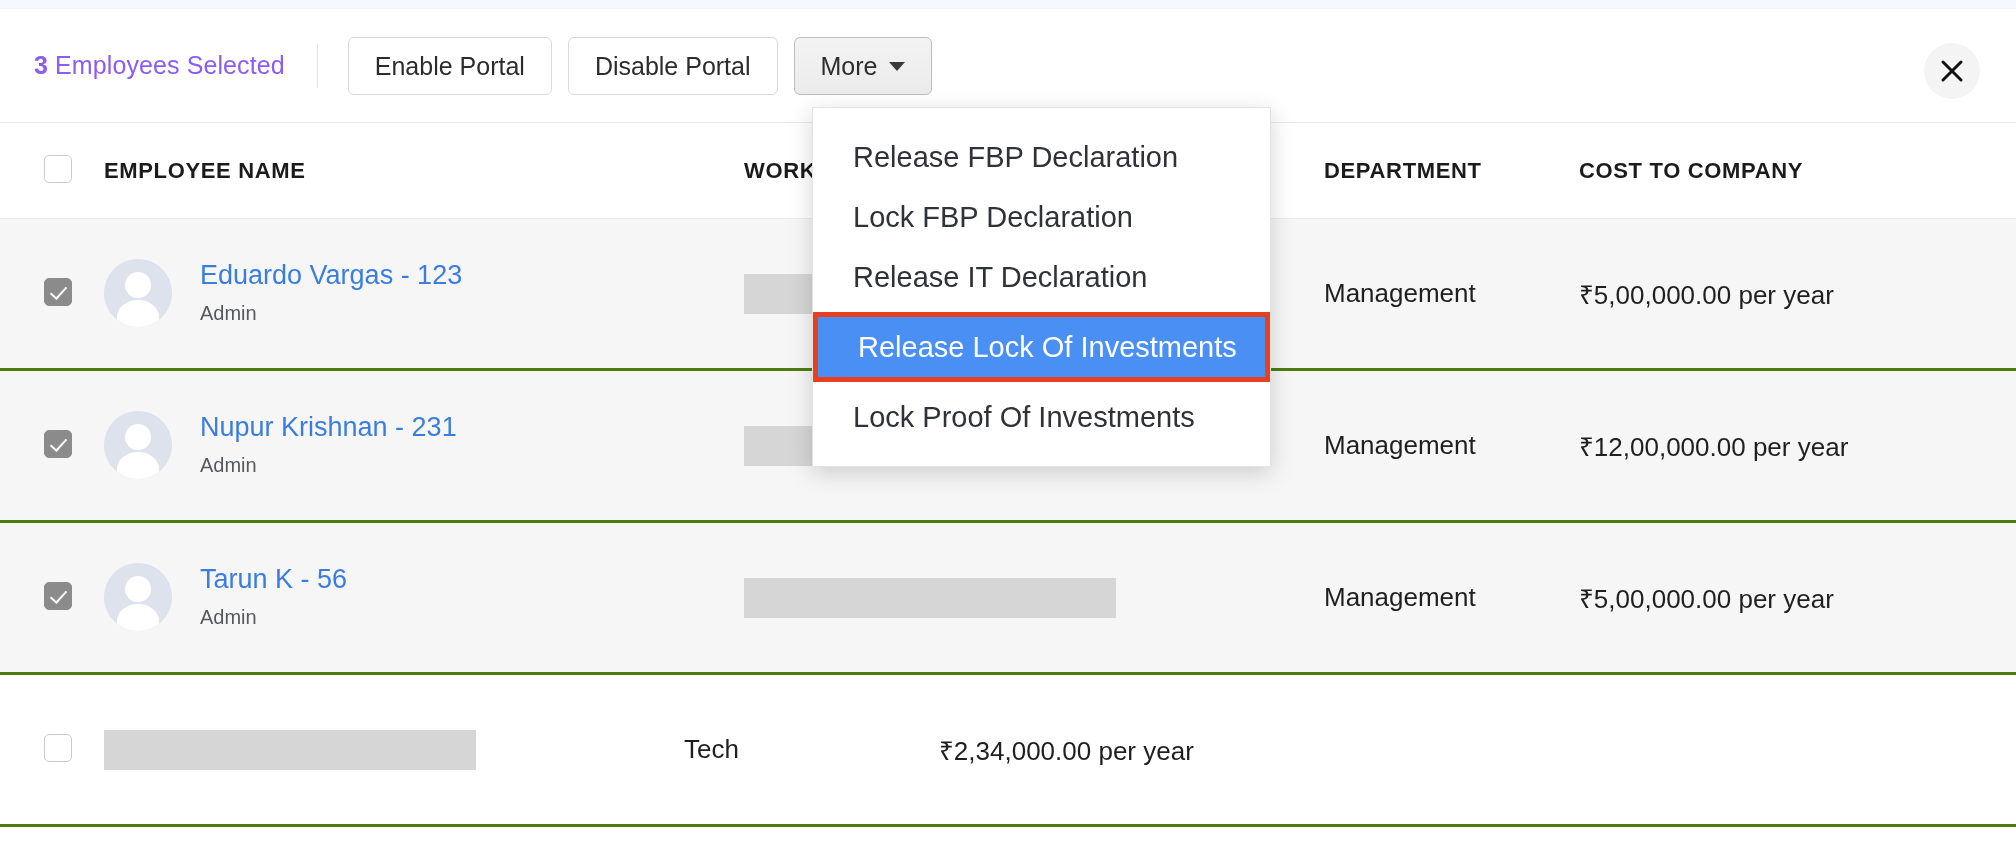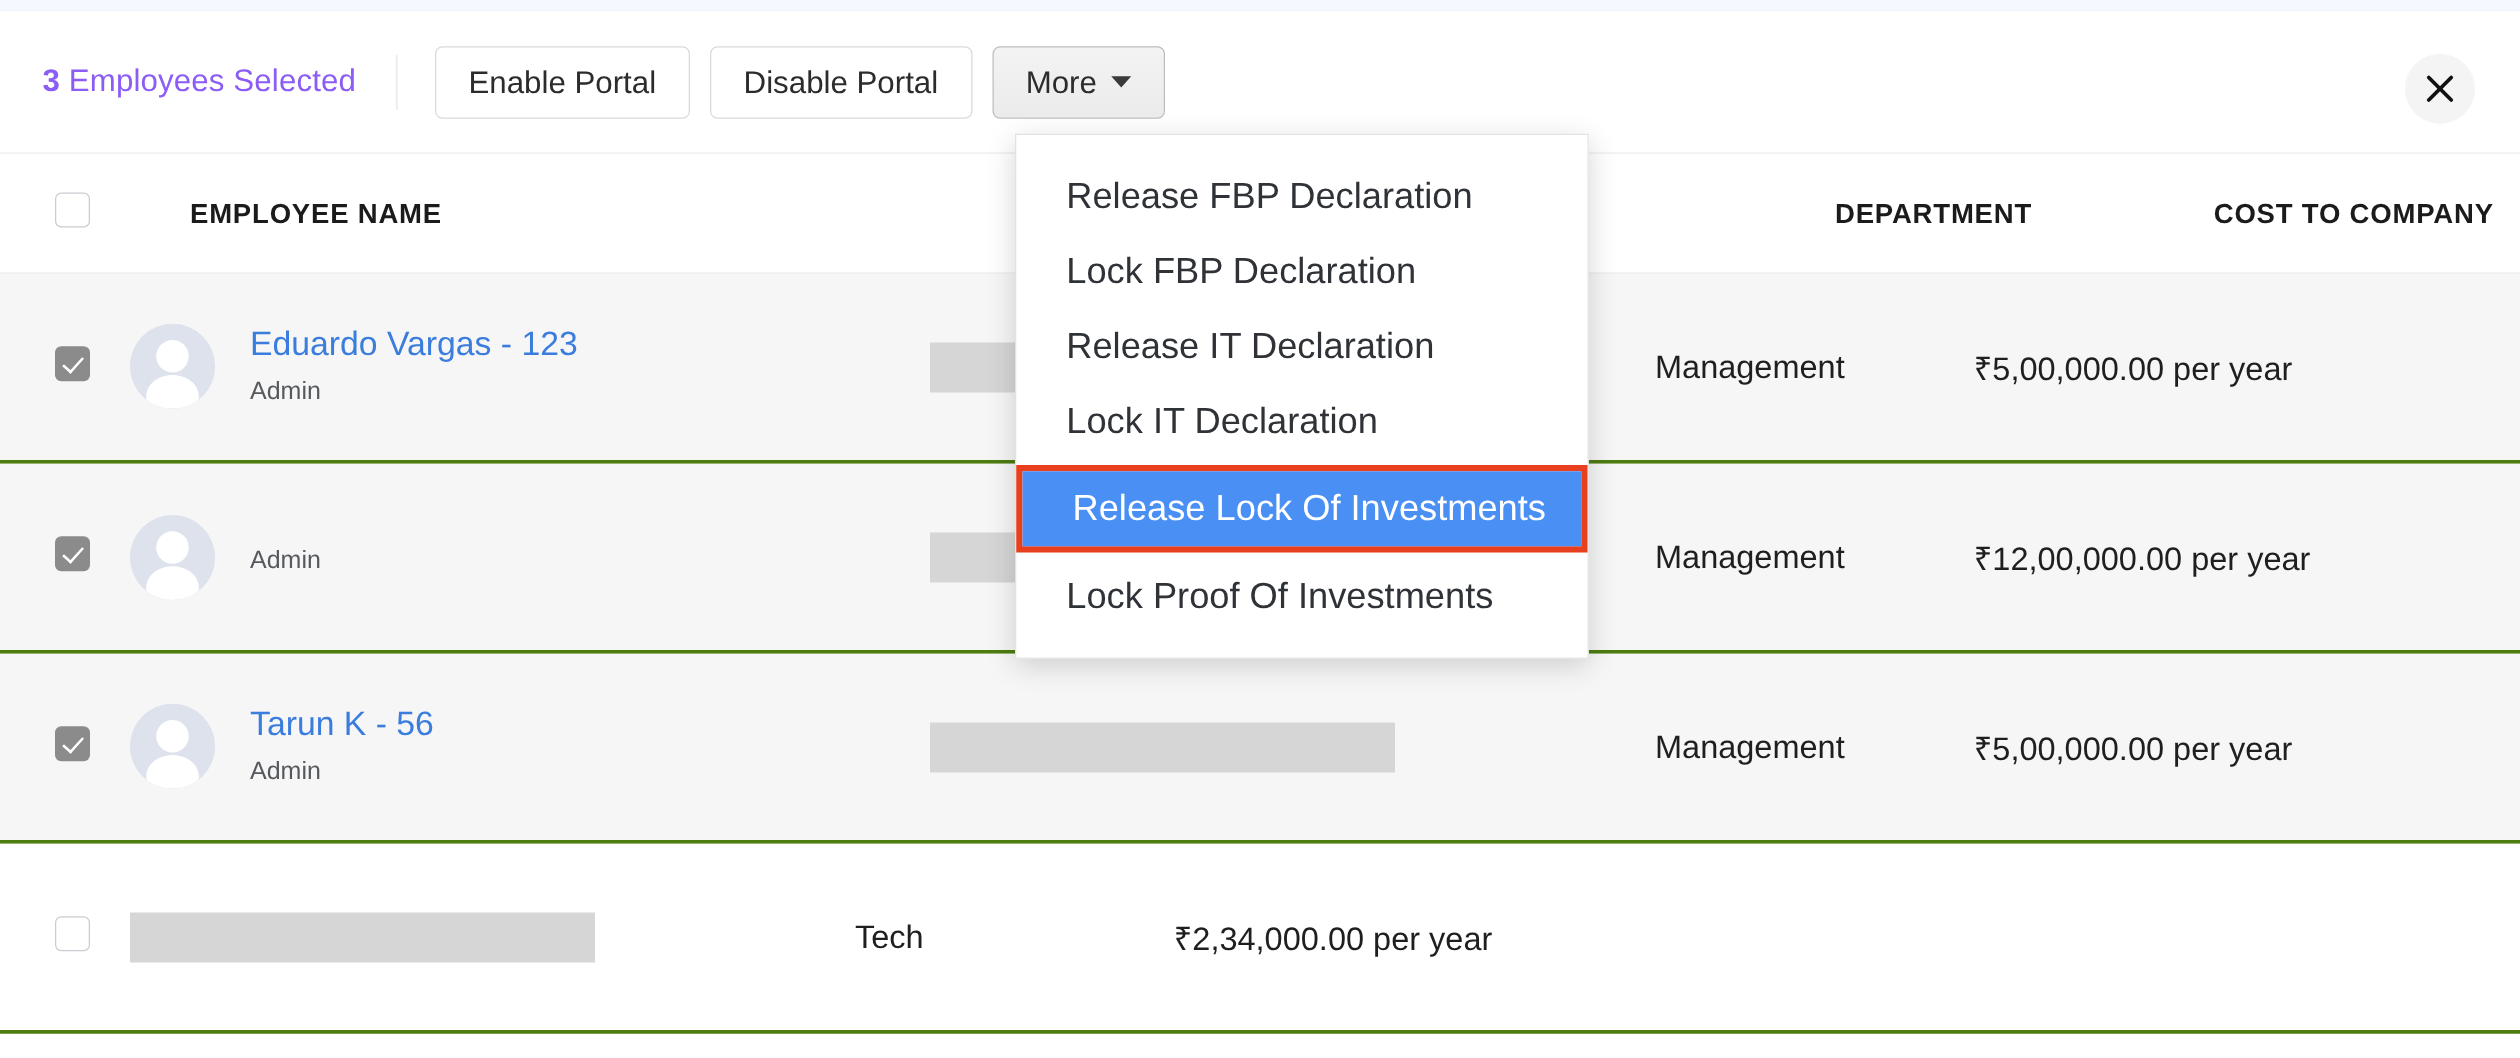--- a/index.html
+++ b/index.html
@@ -81,21 +81,20 @@
   .table { position: absolute; top: 123px; left: 0; width: 2016px; }
   .thead {
     height: 96px; background: #ffffff;
     border-bottom: 1px solid #e7e9ec;
     display: flex; align-items: center;
   }
   .th {
     font-size: 22px; font-weight: 700; color: #1b1b1b;
     letter-spacing: .65px; text-transform: uppercase;
     white-space: nowrap;
-    margin-left: 48px;
   }
 
   .col-check { width: 104px; padding-left: 44px; flex: 0 0 104px; }
   .col-name  { width: 640px; flex: 0 0 640px; }
   .col-work  { width: 580px; flex: 0 0 580px; }
   .col-dept  { width: 255px; flex: 0 0 255px; }
   .col-ctc   { flex: 1 1 auto; }
 
   .row {
     height: 152px;
@@ -242,20 +241,21 @@
       </div>
       <div class="col-name name-cell">
         <span class="avatar">
           <svg viewBox="0 0 68 68" aria-hidden="true">
             <circle cx="34" cy="34" r="34" fill="#dde2ec"></circle>
             <circle cx="34" cy="26" r="13" fill="#ffffff"></circle>
             <path d="M34 41c-11.6 0-21 7.6-21 17v10h42V58c0-9.4-9.4-17-21-17z" fill="#ffffff"></path>
           </svg>
         </span>
         <span class="name-txt">
+          <span class="emp-link">Nupur Krishnan - 231</span>
           <span class="emp-role">Admin</span>
         </span>
       </div>
       <div class="col-work">
         <div class="redact"></div>
       </div>
       <div class="col-dept cell-text">Management</div>
       <div class="col-ctc cell-text">₹12,00,000.00 per year</div>
     </div>
 
@@ -299,23 +299,20 @@
   <div class="menu">
     <div class="menu-item-wrap">
       <div class="menu-item">Release FBP Declaration</div>
     </div>
     <div class="menu-item-wrap">
       <div class="menu-item">Lock FBP Declaration</div>
     </div>
     <div class="menu-item-wrap">
       <div class="menu-item">Release IT Declaration</div>
     </div>
-    <div class="menu-item-wrap">
-      <div class="menu-item">Lock IT Declaration</div>
-    </div>
     <div class="menu-item-wrap boxed">
       <div class="menu-item highlighted">Release Lock Of Investments</div>
     </div>
     <div class="menu-item-wrap">
       <div class="menu-item">Lock Proof Of Investments</div>
     </div>
   </div>
 
 </div>
 

